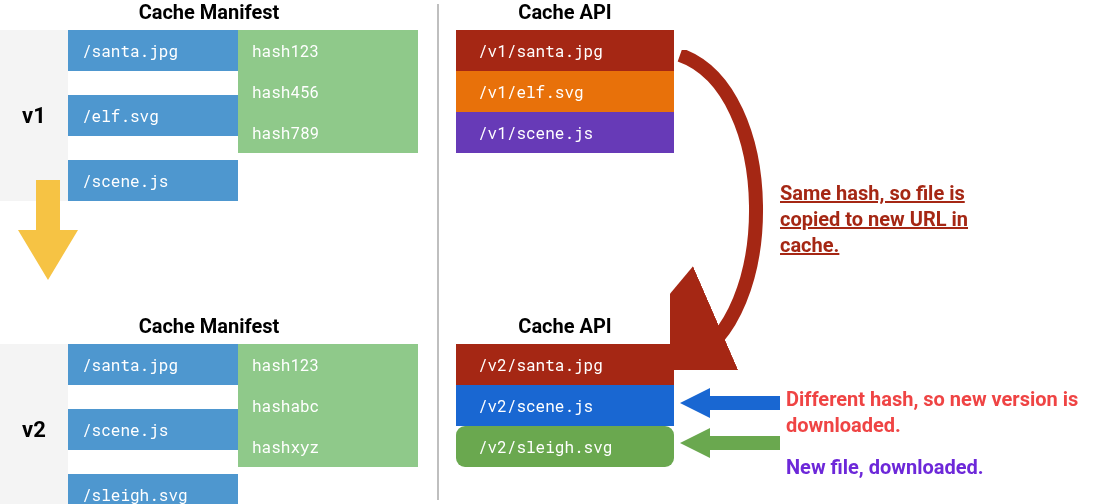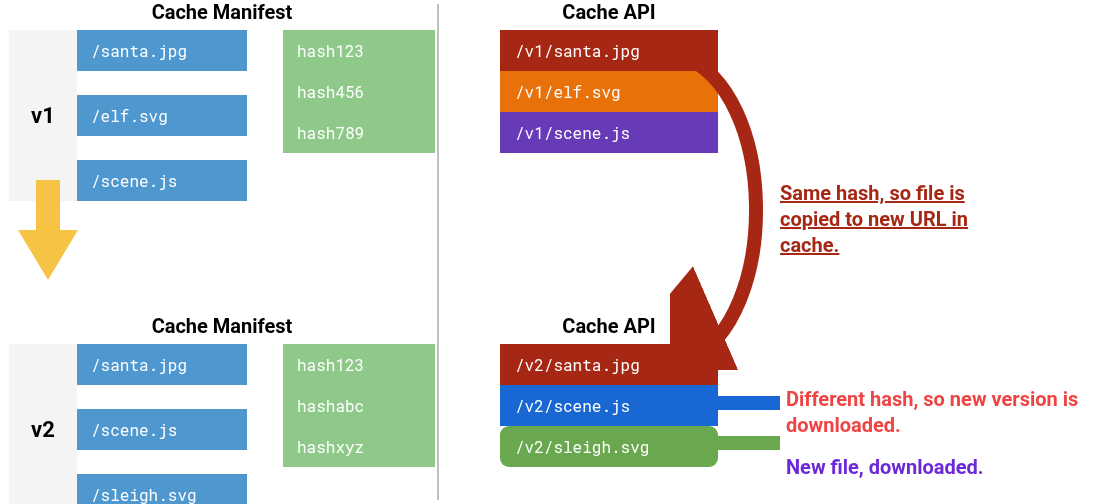--- a/index.html
+++ b/index.html
@@ -15,42 +15,42 @@
 
   
   .left { position: absolute; left: 0; top: 0; width: 430px; }
   .manifest { display: flex; }
   .version-label {
     width: 68px; background: #f4f4f4; display: flex; align-items: center;
     justify-content: center; font-weight: 700; font-size: 22px;
   }
   .files-col, .hash-col { display: flex; flex-direction: column; }
   .files-col { width: 170px; gap: 24px; }
-  .hash-col  { width: 152px; margin-left: 36px; }
+  .hash-col  { width: 180px; }
   .cell { padding: 10px 14px; color: #fff; }
   .blue  { background: #4e97cf; }
   .green { background: #8fc98a; }
 
   .arrow-down {
     position: absolute; left: 18px; top: 180px;
   }
 
-  .manifest-block { position: absolute; padding-left: 9px; }
+  .manifest-block { position: absolute; }
   .m1 { left: 0; top: 0; }
   .m2 { left: 0; top: 314px; }
 
   
   .divider { position: absolute; left: 437px; top: 4px; width: 2px; height: 496px; background: #bfbfbf; }
 
   
   .right { position: absolute; left: 456px; top: 0; width: 620px; }
-  .api-block { position: absolute; margin-left: 44px; }
+  .api-block { position: absolute; }
   .a1 { left: 0; top: 0; }
   .a2 { left: 0; top: 314px; }
-  .api-row { padding: 10px 15px; color: #fff; width: 218px; }
+  .api-row { padding: 10px 22px; color: #fff; width: 218px; }
   .brown  { background: #a52714; }
   .orange { background: #e8710a; }
   .purple { background: #673ab7; }
   .bluebg { background: #1967d2; }
   .greenbg{ background: #6aa84f; border-radius: 9px; }
 
   .annot { position: absolute; font-weight: 700; font-size: 20px; line-height: 1.3; }
   .annot-red   { color: #a52714; left: 780px; top: 180px; width: 250px; text-decoration: underline; }
   .annot-blue  { color: #ef4444; left: 786px; top: 386px; width: 300px; }
   .annot-green { color: #6d28d9; left: 786px; top: 454px; width: 300px; }

